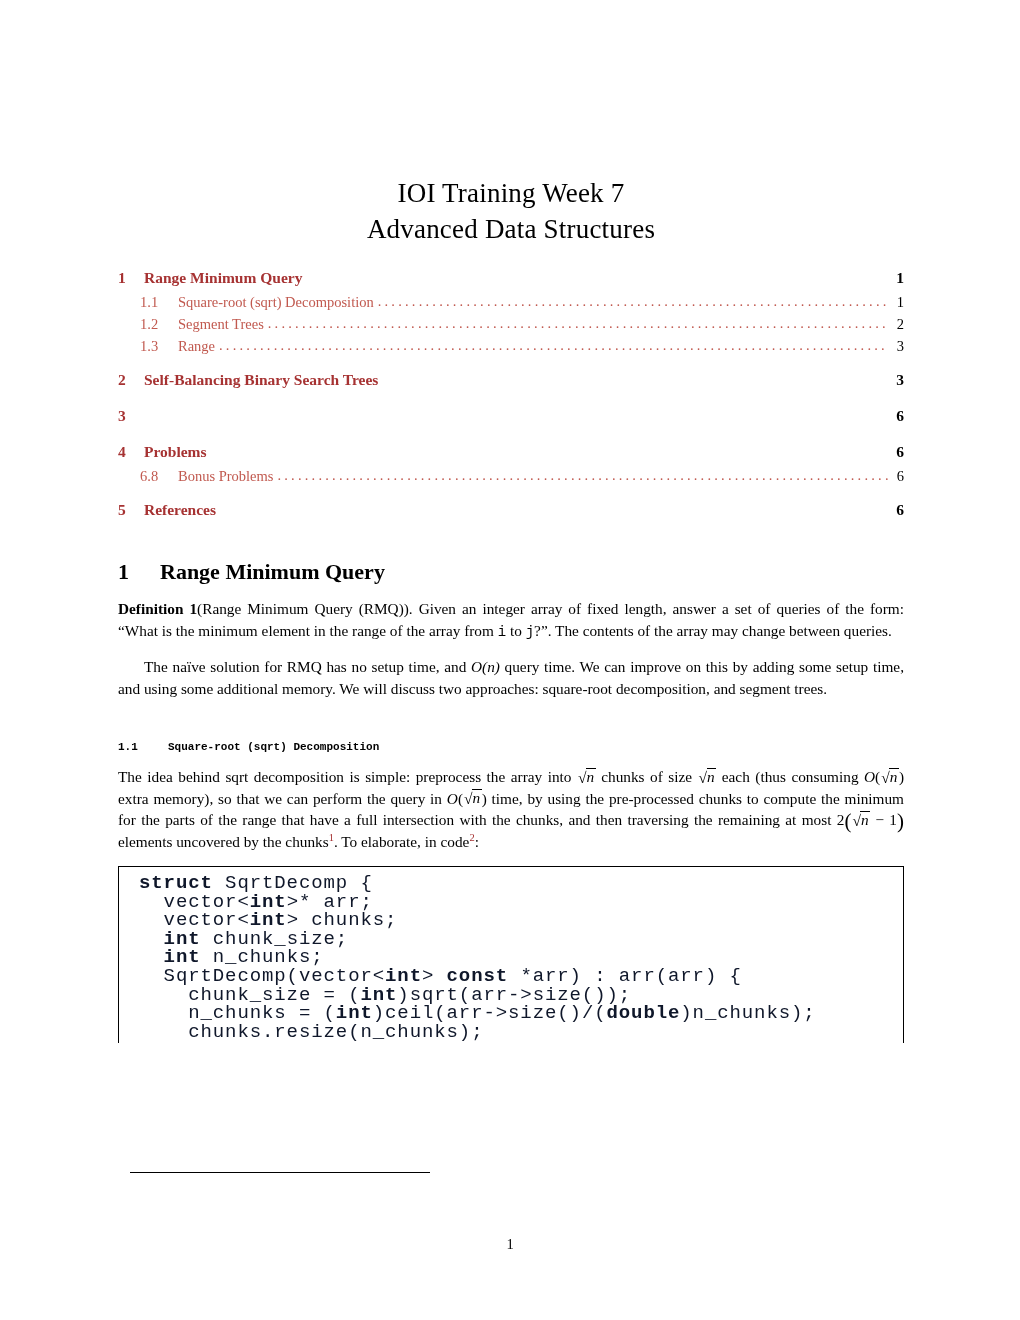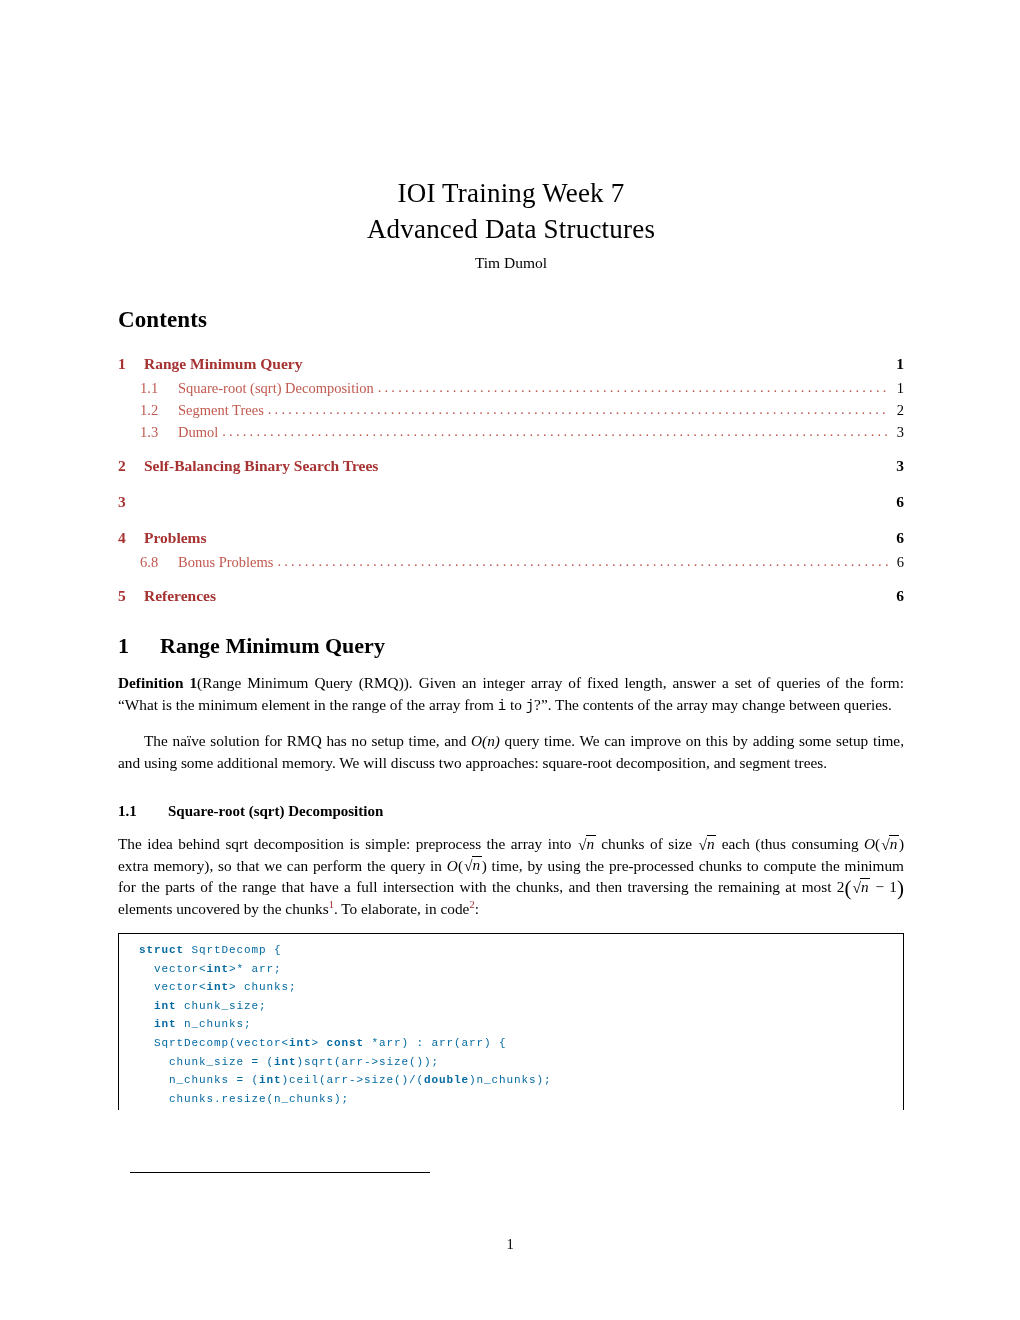--- a/index.html
+++ b/index.html
@@ -102,32 +102,33 @@
     flex: 0 0 auto;
     color: #000000;
     text-align: right;
     min-width: 12px;
   }
 
   
   .section-heading {
     font-size: 22px;
     font-weight: bold;
-    margin-top: 24px;
+    margin-top: 36px;
     margin-bottom: 0;
   }
   .section-heading .snum {
     display: inline-block;
     width: 42px;
   }
   .subsection-heading {
-    font-size: 15px;
+    font-size: 11px;
     font-weight: bold;
-    margin-top: 30px;
+    margin-top: 42px;
     margin-bottom: 0;
+    font-family: Liberation Mono, monospace;
   }
   .subsection-heading .snum {
     display: inline-block;
     width: 50px;
   }
   p.body {
     font-size: 15.3px;
     line-height: 21.5px;
     text-align: justify;
     margin: 13px 0 0 0;
@@ -191,24 +192,24 @@
     border-bottom: none;
     padding: 7px 0 0 0;
     height: 177px;
     box-sizing: border-box;
     overflow: hidden;
   }
   .codeblock pre {
     margin: 0;
     padding: 0 0 0 20px;
     font-family: "Liberation Mono", "DejaVu Sans Mono", monospace;
-    font-size: 11px;
+    font-size: 19px;
     line-height: 18.6px;
     letter-spacing: 0.9px;
-    color: #0369a1;
+    color: #0f172a;
     white-space: pre;
   }
   .kw { font-weight: bold; }
 
   
   .footnote-rule {
     position: absolute;
     left: 130px;
     top: 1172px;
     width: 300px;
@@ -242,24 +243,22 @@
 </style>
 </head>
 <body>
 
 <div class="page">
   <div class="content">
 
     <div class="titleblock">
       <div class="title-line">IOI Training Week 7</div>
       <div class="title-line">Advanced Data Structures</div>
-      <div class="author">Tim Dumol</div>
     </div>
 
-    <div class="contents-heading">Contents</div>
     <div class="toc" id="toc">
         <div class="toc-row section">
           <span class="toc-num">1</span>
           <span class="toc-label">Range Minimum Query</span>
           <span class="toc-dots">.......................................................................................................................</span>
           <span class="toc-page">1</span>
         </div>
         <div class="toc-row sub">
           <span class="toc-num">1.1</span>
           <span class="toc-label">Square-root (sqrt) Decomposition</span>
@@ -267,21 +266,21 @@
           <span class="toc-page">1</span>
         </div>
         <div class="toc-row sub">
           <span class="toc-num">1.2</span>
           <span class="toc-label">Segment Trees</span>
           <span class="toc-dots">.......................................................................................................................</span>
           <span class="toc-page">2</span>
         </div>
         <div class="toc-row sub">
           <span class="toc-num">1.3</span>
-          <span class="toc-label">Dumol</span>
+          <span class="toc-label">Range</span>
           <span class="toc-dots">.......................................................................................................................</span>
           <span class="toc-page">3</span>
         </div>
         <div class="toc-row section">
           <span class="toc-num">2</span>
           <span class="toc-label">Self-Balancing Binary Search Trees</span>
           <span class="toc-dots">.......................................................................................................................</span>
           <span class="toc-page">3</span>
         </div>
         <div class="toc-row section">

